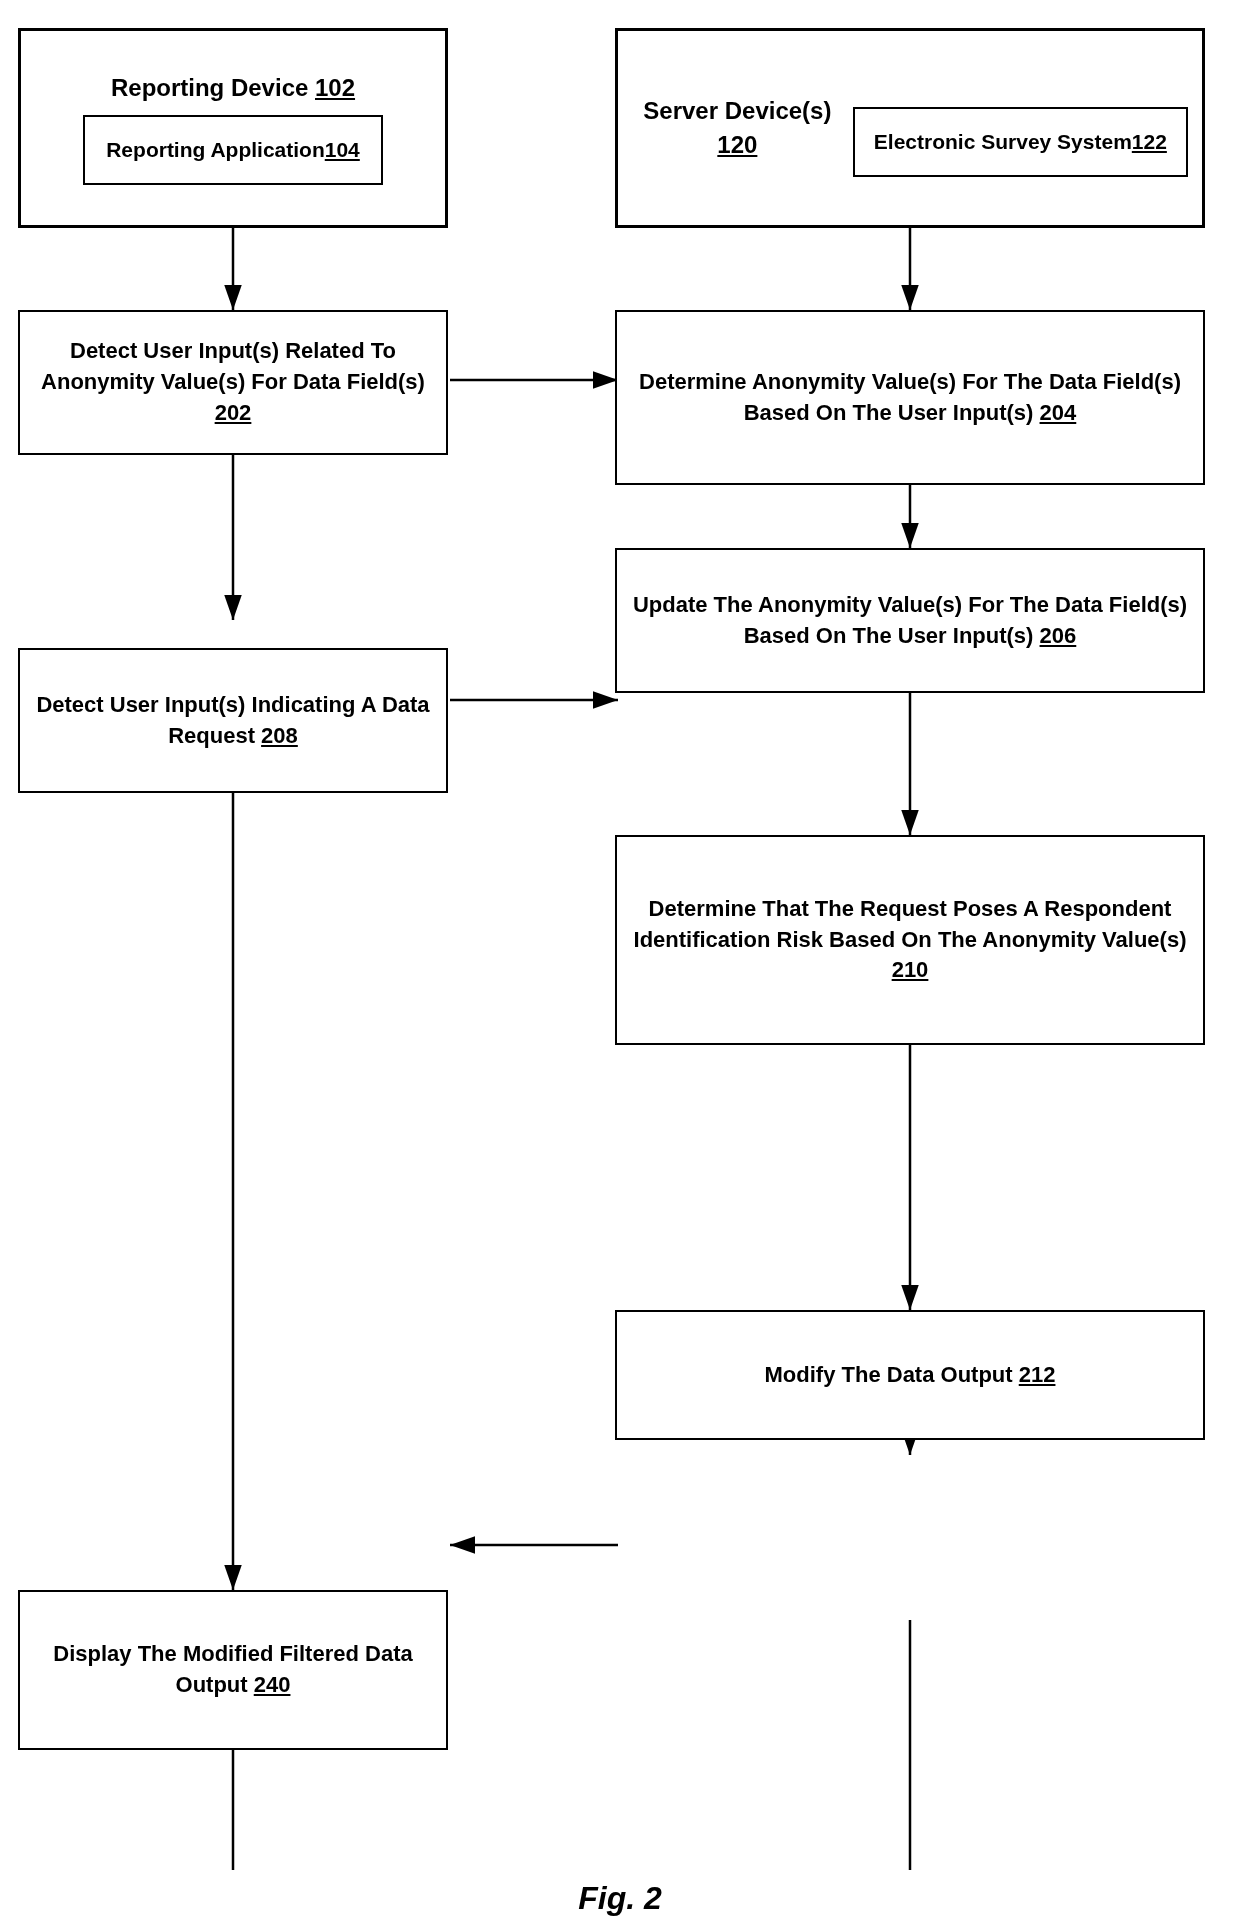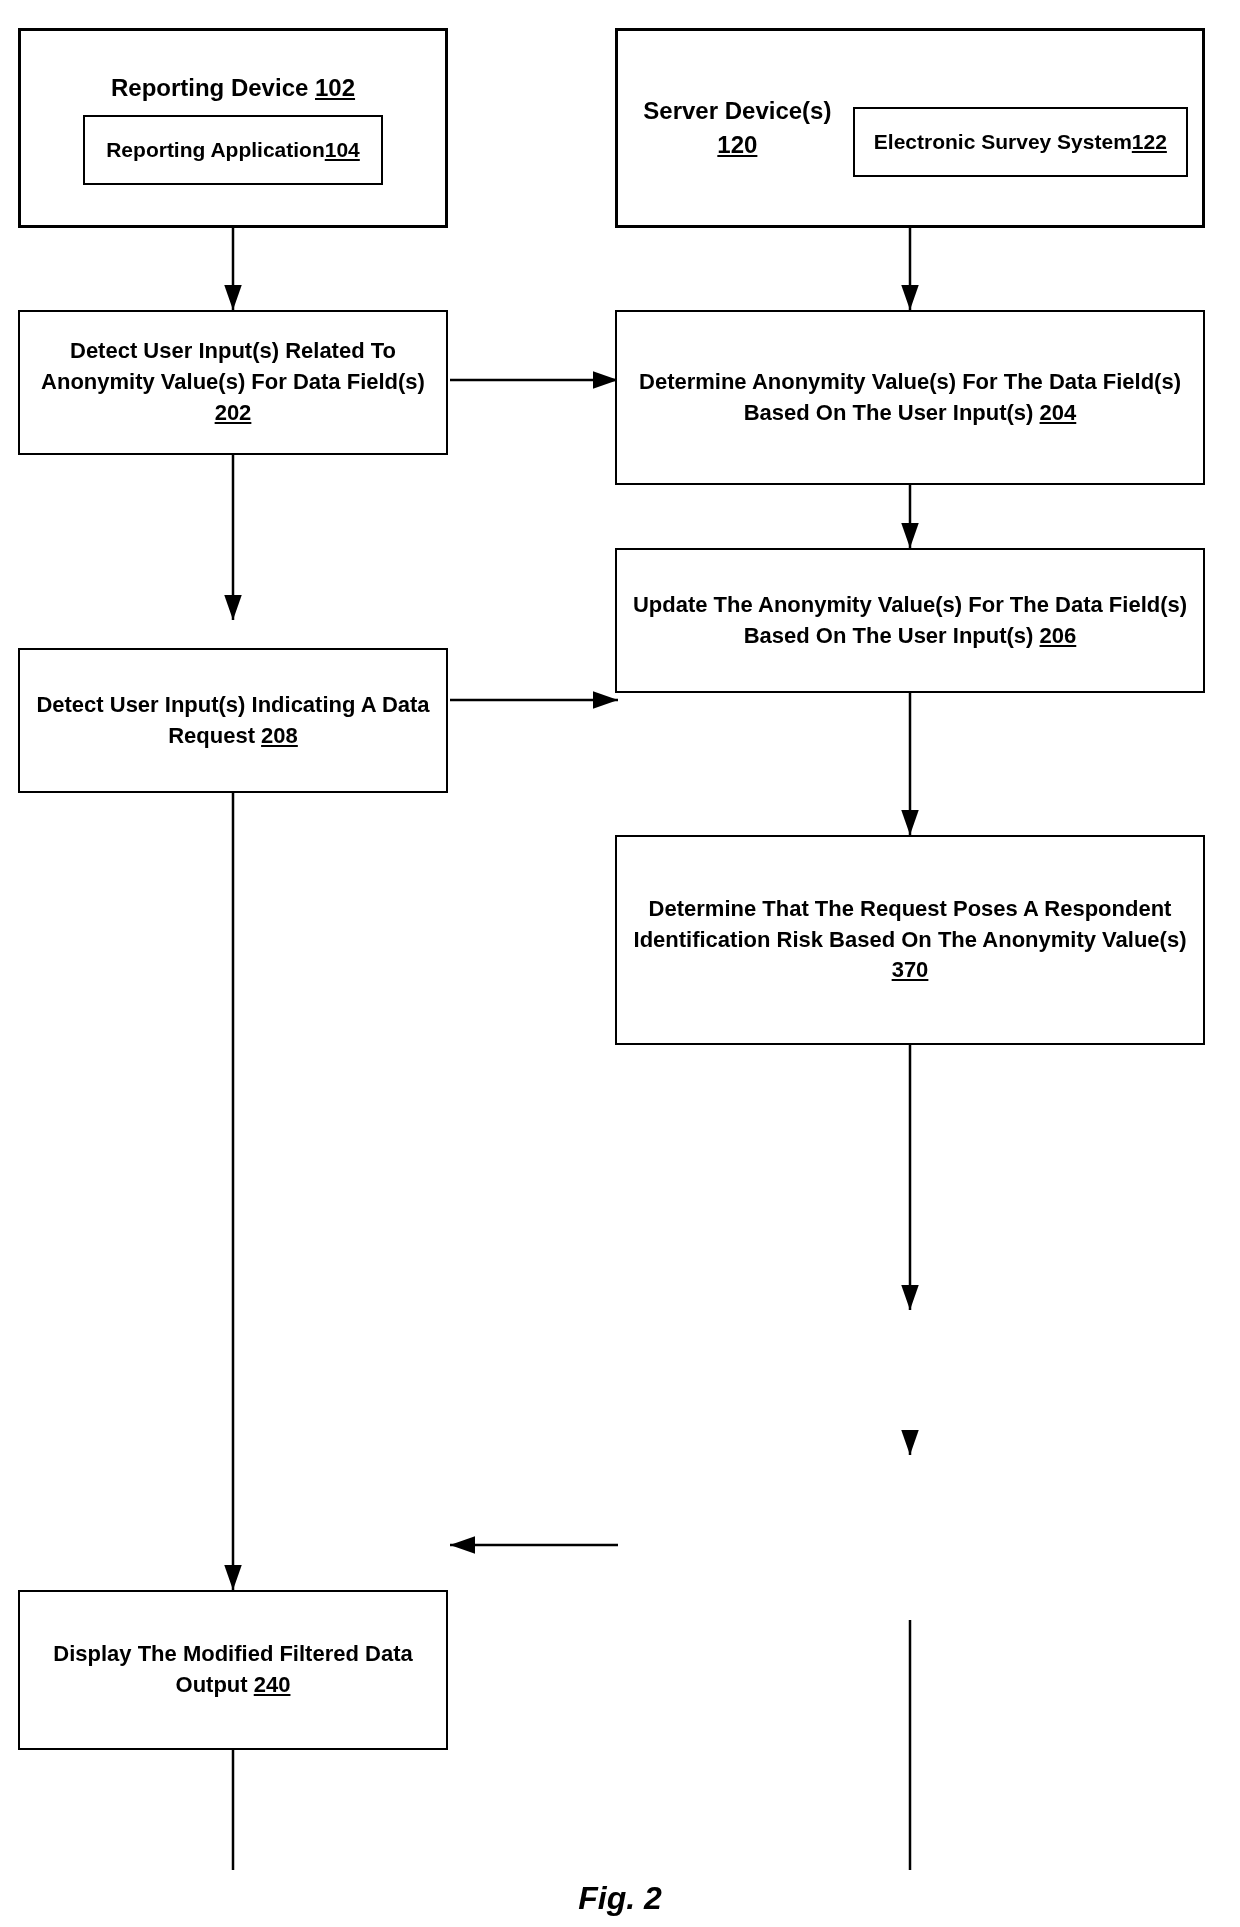--- a/index.html
+++ b/index.html
@@ -135,24 +135,29 @@
   </div>
 
   <div class="box" style="left:18px; top:620px; width:430px; height:145px; font-size:22px;margin-top:28px;">
     <div>
       Detect User Input(s) Indicating A Data Request <span class="underline">208</span>
     </div>
   </div>
 
   <div class="box" style="left:615px; top:835px; width:590px; height:210px; font-size:22px;">
     <div>
-      Determine That The Request Poses A Respondent Identification Risk Based On The Anonymity Value(s) <span class="underline">370</span>
+      Determine That The Request Poses A Respondent Identification Risk Based On The Anonymity Value(s) <span class="underline">210</span>
     </div>
   </div>
 
+  <div class="box" style="left:615px; top:1310px; width:590px; height:130px; font-size:22px;">
+    <div>
+      Modify The Data Output <span class="underline">212</span>
+    </div>
+  </div>
 
 
   <div class="box" style="left:18px; top:1590px; width:430px; height:160px; font-size:22px;">
     <div>
       Display The Modified Filtered Data Output <span class="underline">240</span>
     </div>
   </div>
 
   <div class="fig-caption" style="left:430px; top:1880px; width:380px;">
     <span>Fig. 2</span>

